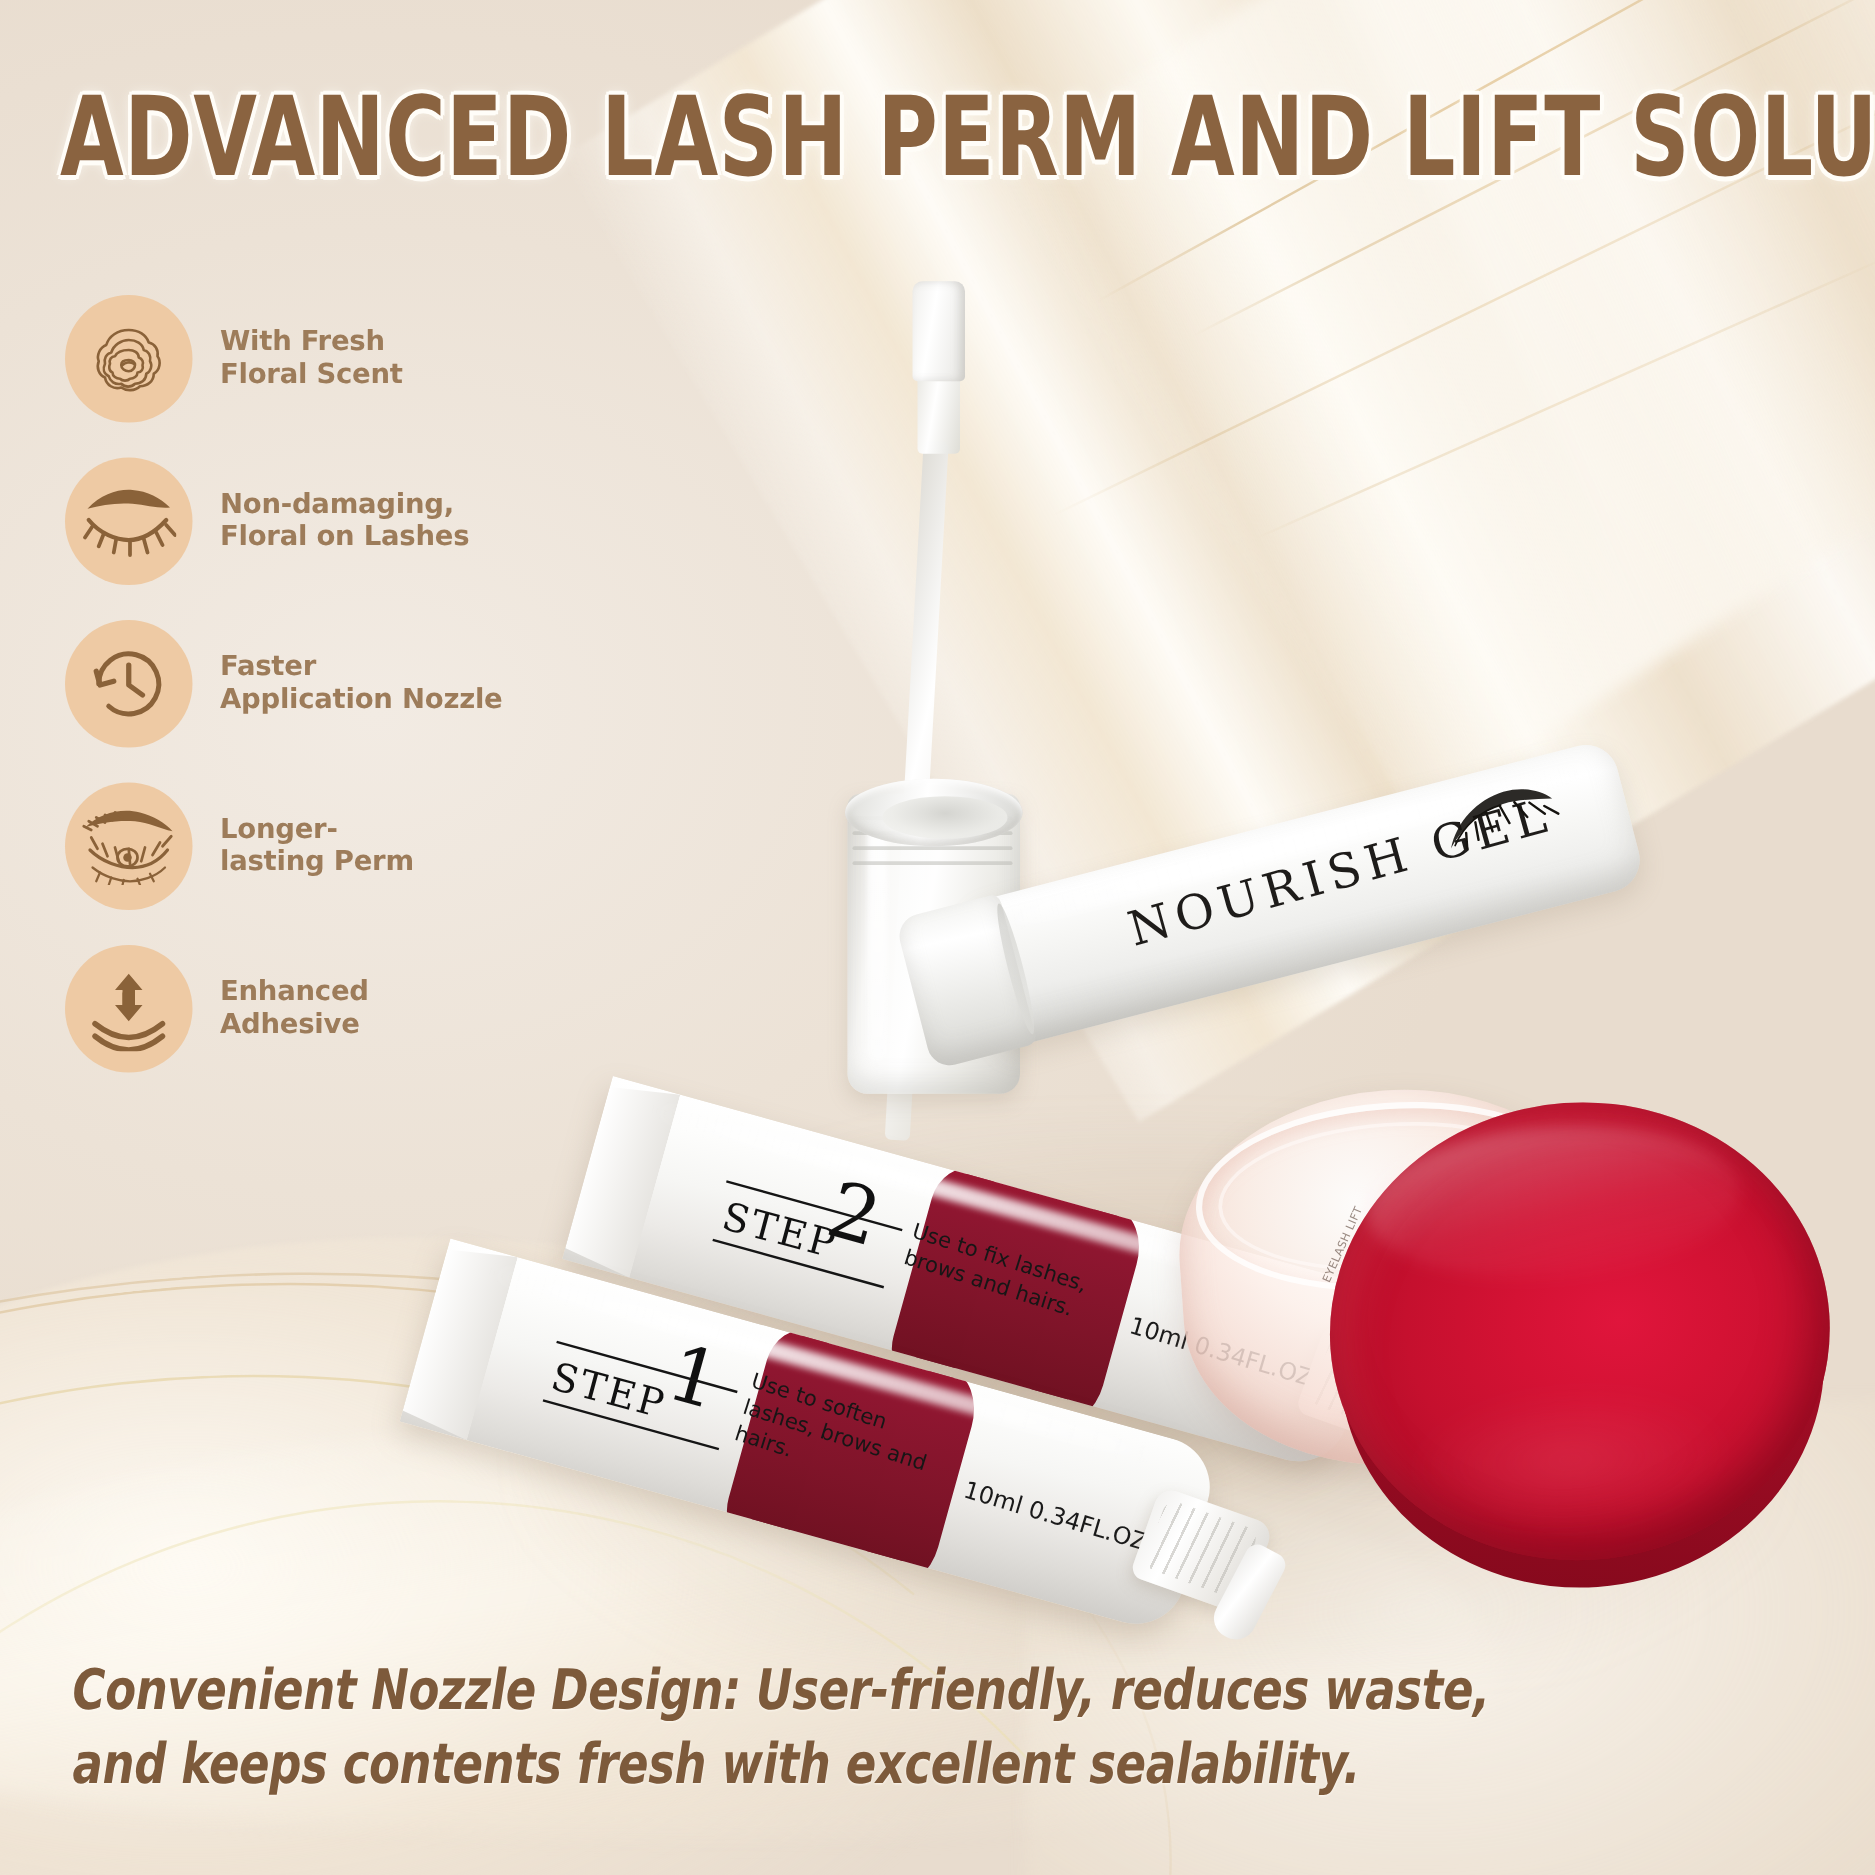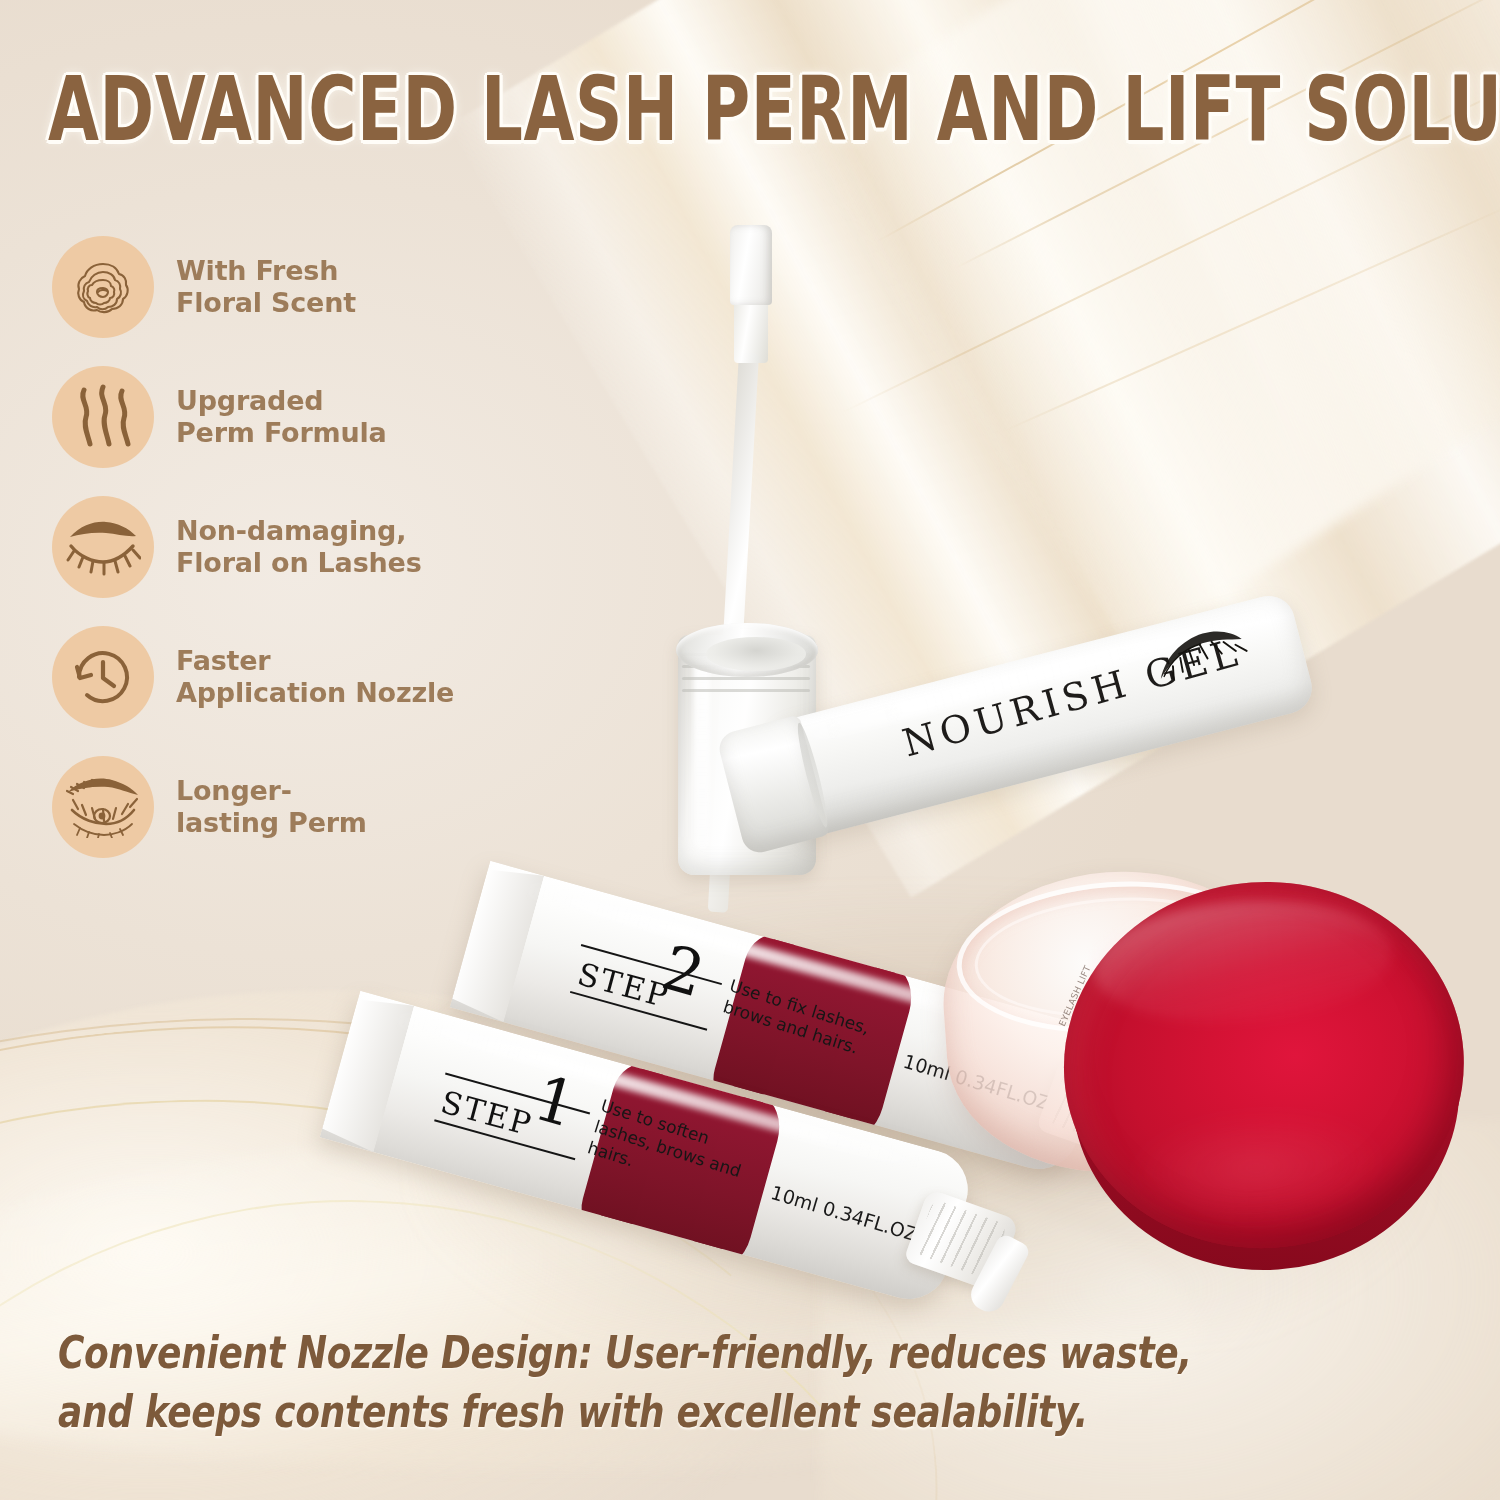--- a/index.html
+++ b/index.html
@@ -153,21 +153,21 @@
     flex: 0 0 auto;
     width: 102px; height: 102px;
     border-radius: 50%;
     background: #eecaa4;
     display: flex; align-items: center; justify-content: center;
   }
   .feature-icon svg { display: block; }
   .feature-label {
     font-family: "DejaVu Sans", "Liberation Sans", sans-serif;
     font-weight: 700;
-    font-size: 27px;
+    font-size: 22px;
     line-height: 1.20;
     color: #9d7c5a;
     letter-spacing: -0.2px;
     white-space: pre-line;
   }
 
   
   .caption {
     position: absolute;
     left: 58px; bottom: 58px;
@@ -523,31 +523,20 @@
           <path d="M35 20c6 0 11 3 12 8 4 1 6 5 5 9 2 3 1 8-3 10 0 5-4 8-9 8-3 3-8 3-11 0-5 1-9-2-10-6-4-2-5-6-3-10-1-4 1-8 5-9 2-6 8-10 14-10z"></path>
           <path d="M35 28c4 0 8 2 8 6 3 1 4 4 3 6 1 3-1 6-4 6 0 3-3 5-6 5-2 2-6 2-8 0-3 0-6-2-6-5-3-1-3-5-2-7-1-3 1-6 4-6 2-4 6-5 11-5z"></path>
           <path d="M35 36c3 0 5 2 5 4s-2 5-5 5-6-2-6-5 3-4 6-4z"></path>
           <path d="M30 40c2-2 6-3 9-1"></path>
         </svg>
       </div>
       <div class="feature-label">With Fresh
 Floral Scent</div>
     </div>
 
-    <div class="feature">
-      <div class="feature-icon">
-        <svg width="62" height="66" viewBox="0 0 62 66" fill="none" stroke="#8a6239" stroke-width="4" stroke-linecap="round">
-          <path d="M12 6c-5 10 6 16 2 27-3 9 2 18 4 27" stroke-width="5"></path>
-          <path d="M31 3c-5 11 6 17 2 28-3 9 2 19 4 29" stroke-width="5"></path>
-          <path d="M50 7c-5 10 6 16 2 27-3 9 2 17 4 26" stroke-width="5"></path>
-        </svg>
-      </div>
-      <div class="feature-label">Upgraded
-Perm Formula</div>
-    </div>
 
     <div class="feature">
       <div class="feature-icon">
         <svg width="76" height="58" viewBox="0 0 76 58" fill="none" stroke="#8a6239" stroke-width="3" stroke-linecap="round">
           <path d="M5 19C16 7 30 3 41 4c12 1 22 6 30 14-9 1-19-2-30-3C28 14 16 16 5 19z" fill="#8a6239" stroke="none"></path>
           <path d="M6 28c9 11 22 16 32 16s20-5 30-16" stroke-width="3.4"></path>
           <path d="M9 33l-6 9M18 39l-4 10M28 43l-2 11M39 45l0 11M50 43l3 11M60 38l5 10M68 32l7 8" stroke-width="3"></path>
         </svg>
       </div>
       <div class="feature-label">Non-damaging,
@@ -576,20 +565,32 @@
           <ellipse cx="38" cy="40" rx="8" ry="7" stroke-width="2.2"></ellipse>
           <circle cx="38" cy="40" r="3.4" fill="#8a6239" stroke="none"></circle>
           <path d="M10 48c10 8 22 11 30 11s20-3 28-11" stroke-width="1.8"></path>
           <path d="M16 52l-3 7M25 56l-2 6M35 58l-1 4M46 57l2 5M56 53l3 6" stroke-width="1.8"></path>
         </svg>
       </div>
       <div class="feature-label">Longer-
 lasting Perm</div>
     </div>
 
+    <div class="feature">
+      <div class="feature-icon">
+        <svg width="66" height="68" viewBox="0 0 66 68" fill="none" stroke="#8a6239" stroke-width="4" stroke-linecap="round" stroke-linejoin="round">
+          <path d="M33 6l11 13H38v16h-10V19h-6z" fill="#8a6239" stroke="none"></path>
+          <path d="M33 44l-11-13h6V21h10v10h6z" fill="#8a6239" stroke="none"></path>
+          <path d="M6 46c10 8 20 11 27 11s17-3 27-11" stroke-width="4.4"></path>
+          <path d="M6 56c10 8 20 11 27 11s17-3 27-11" stroke-width="4.4"></path>
+        </svg>
+      </div>
+      <div class="feature-label">Enhanced
+Adhesive</div>
+    </div>
 
   </div>
 
   <div class="photo">
 
     <div class="prod-shadow"></div>
 
     <div class="wand-wrap">
       <div class="wand-stem"></div>
       <div class="wand-neck"></div>

